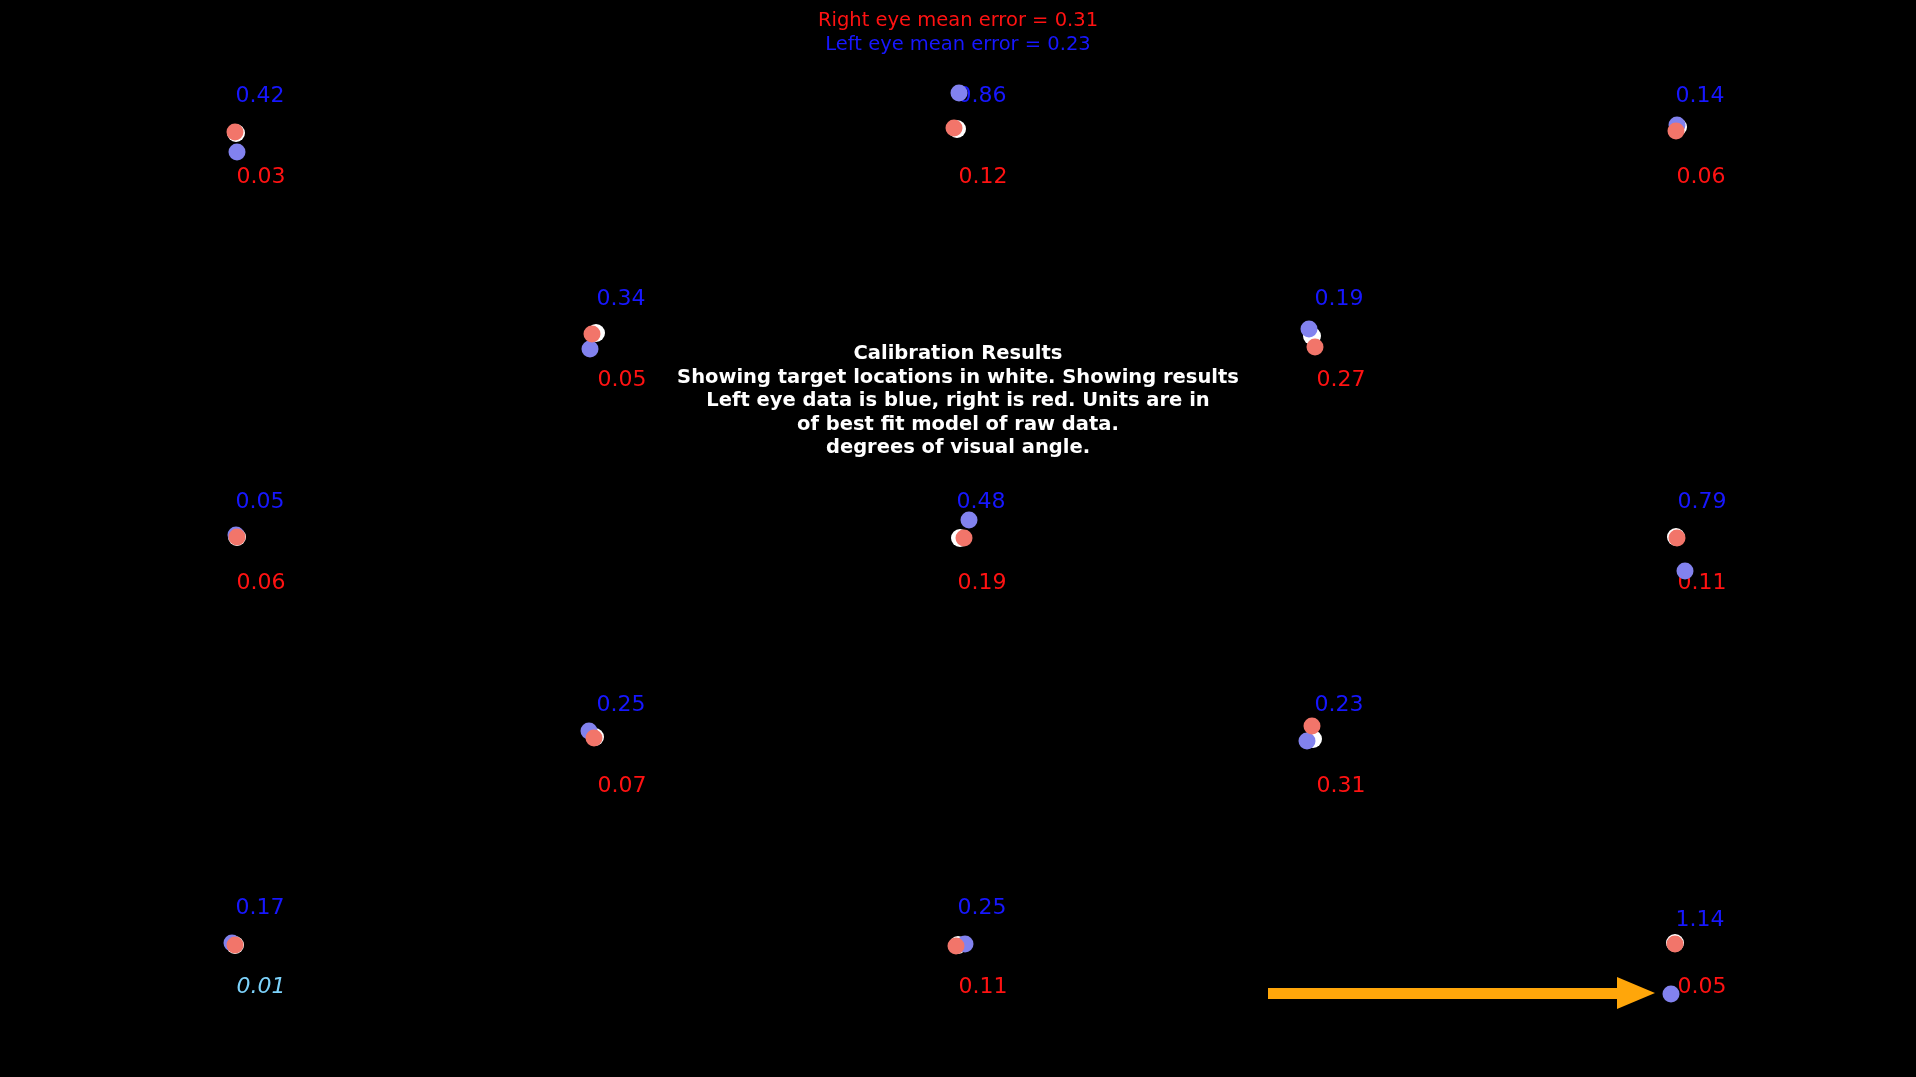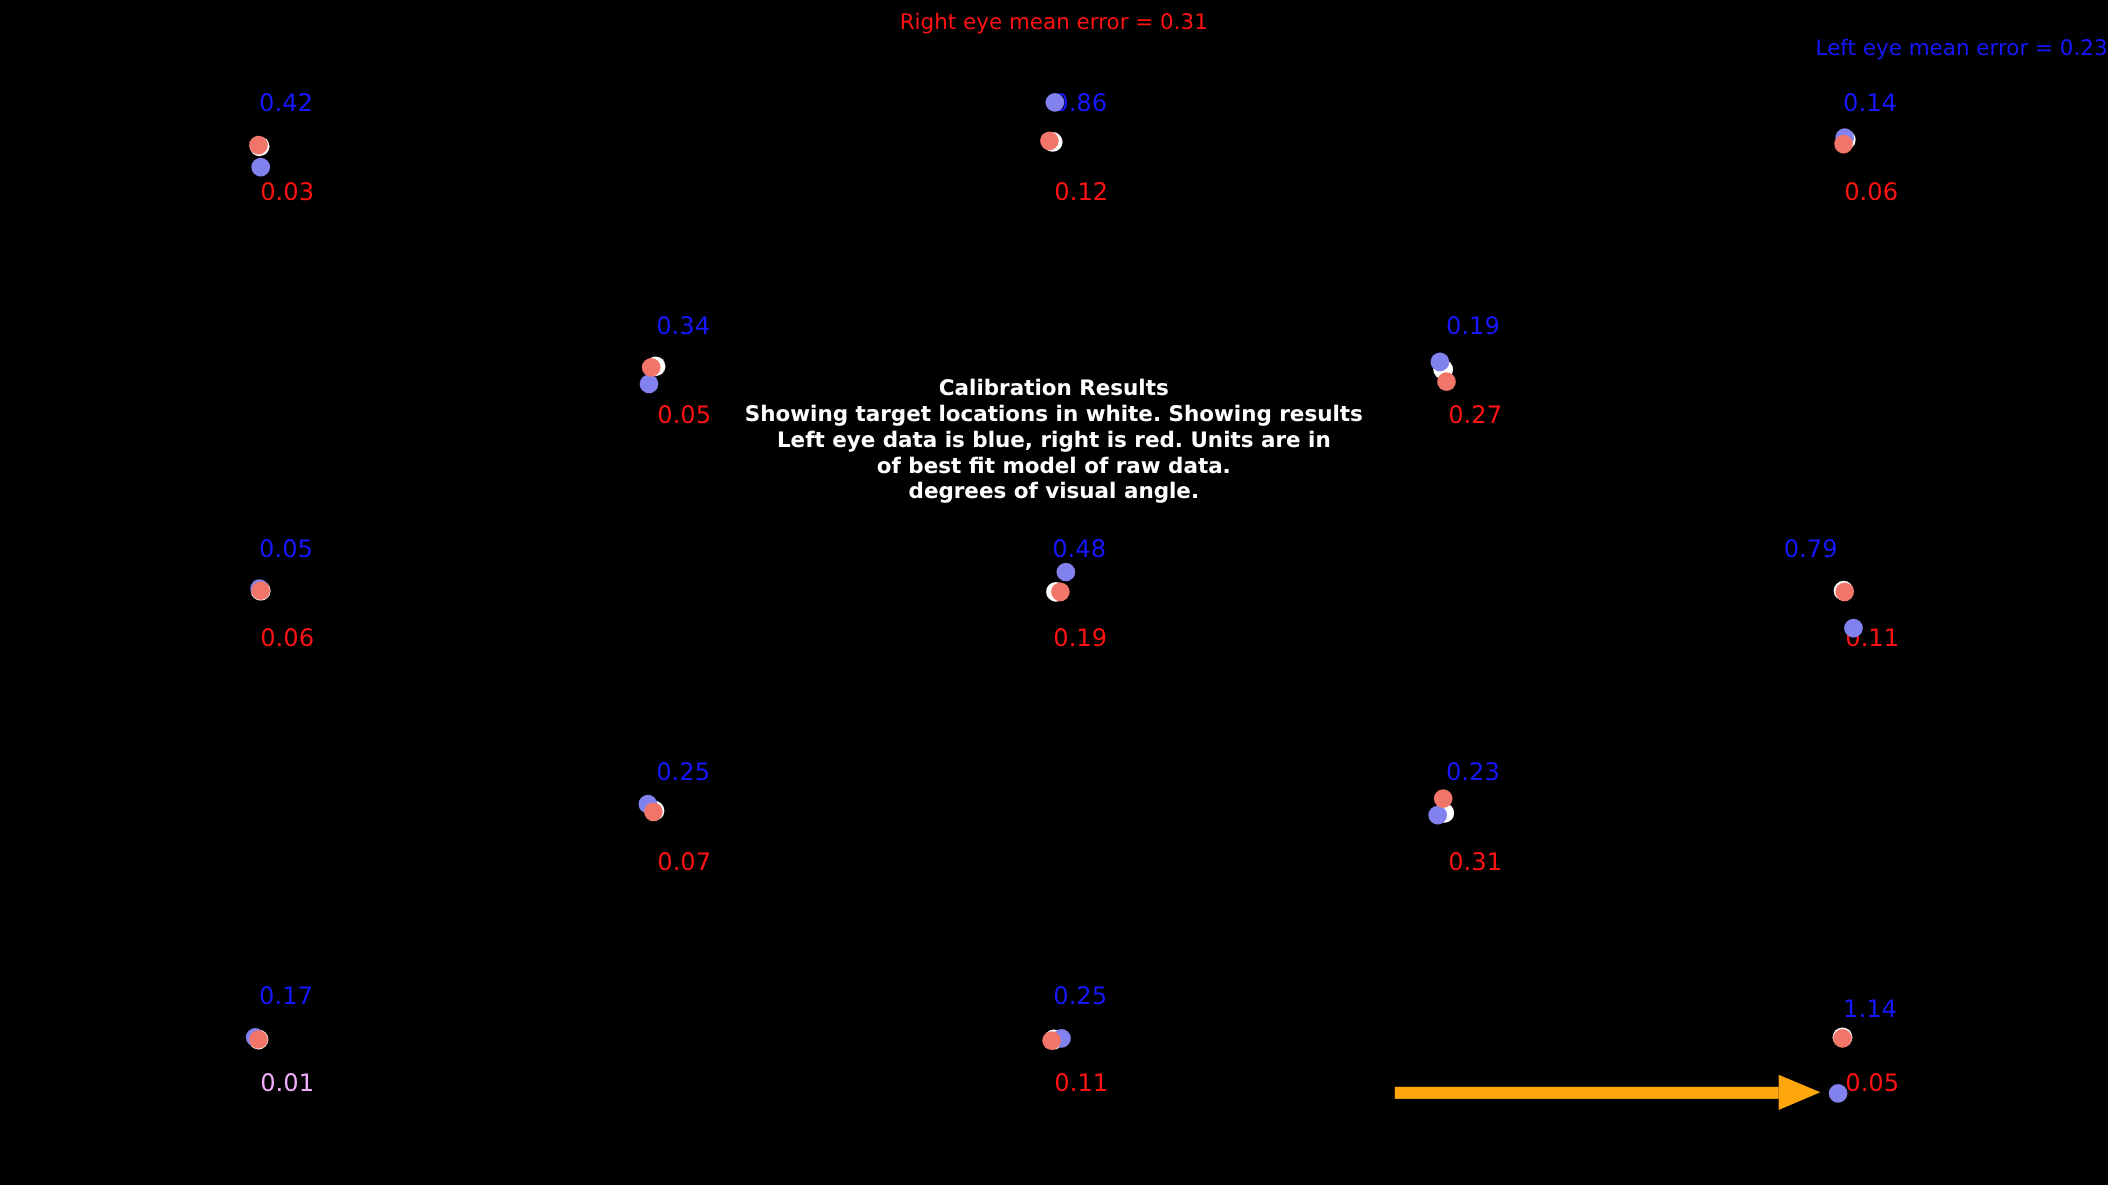--- a/index.html
+++ b/index.html
@@ -21,21 +21,21 @@
     position: absolute;
     top: 8px;
     left: 0;
     width: 100%;
     text-align: center;
     font-size: 19.5px;
     line-height: 24px;
     z-index: 5;
   }
   .hdr-red { color: #ff1212; }
-  .hdr-blue { color: #1717ff; text-align: right; }
+  .hdr-blue { color: #1717ff; }
   #center-text {
     position: absolute;
     top: 341px;
     left: 50%;
     transform: translateX(-50%);
     text-align: center;
     font-size: 19.5px;
     line-height: 23.5px;
     color: #ffffff;
     white-space: nowrap;
@@ -110,37 +110,37 @@
       <div class="err-label" style="left: 260px; top: 500px; color: rgb(23, 23, 255);">0.05</div>
       <div class="err-label" style="left: 261px; top: 581px; color: rgb(255, 18, 18);">0.06</div>
       <div class="dot target-dot" style="left: 960px; top: 538px; background: rgb(255, 255, 255);"></div>
       <div class="dot eye-dot left-dot" style="left: 969px; top: 520px; background: rgb(130, 130, 238);"></div>
       <div class="dot eye-dot right-dot" style="left: 964px; top: 538px; background: rgb(242, 117, 106);"></div>
       <div class="err-label" style="left: 981px; top: 500px; color: rgb(23, 23, 255);">0.48</div>
       <div class="err-label" style="left: 982px; top: 581px; color: rgb(255, 18, 18);">0.19</div>
       <div class="dot target-dot" style="left: 1676px; top: 537px; background: rgb(255, 255, 255);"></div>
       <div class="dot eye-dot left-dot" style="left: 1685px; top: 571px; background: rgb(130, 130, 238);"></div>
       <div class="dot eye-dot right-dot" style="left: 1677px; top: 538px; background: rgb(242, 117, 106);"></div>
-      <div class="err-label" style="left: 1646px; top: 500px; color: rgb(23, 23, 255);">0.79</div>
+      <div class="err-label" style="left: 1702px; top: 500px; color: rgb(23, 23, 255);">0.79</div>
       <div class="err-label" style="left: 1702px; top: 581px; color: rgb(255, 18, 18);">0.11</div>
       <div class="dot target-dot" style="left: 595px; top: 737px; background: rgb(255, 255, 255);"></div>
       <div class="dot eye-dot left-dot" style="left: 589px; top: 731px; background: rgb(130, 130, 238);"></div>
       <div class="dot eye-dot right-dot" style="left: 594px; top: 738px; background: rgb(242, 117, 106);"></div>
       <div class="err-label" style="left: 621px; top: 703px; color: rgb(23, 23, 255);">0.25</div>
       <div class="err-label" style="left: 622px; top: 784px; color: rgb(255, 18, 18);">0.07</div>
       <div class="dot target-dot" style="left: 1313px; top: 739px; background: rgb(255, 255, 255);"></div>
       <div class="dot eye-dot left-dot" style="left: 1307px; top: 741px; background: rgb(130, 130, 238);"></div>
       <div class="dot eye-dot right-dot" style="left: 1312px; top: 726px; background: rgb(242, 117, 106);"></div>
       <div class="err-label" style="left: 1339px; top: 703px; color: rgb(23, 23, 255);">0.23</div>
       <div class="err-label" style="left: 1341px; top: 784px; color: rgb(255, 18, 18);">0.31</div>
       <div class="dot target-dot" style="left: 235px; top: 945px; background: rgb(255, 255, 255);"></div>
       <div class="dot eye-dot left-dot" style="left: 232px; top: 943px; background: rgb(130, 130, 238);"></div>
       <div class="dot eye-dot right-dot" style="left: 235px; top: 945px; background: rgb(242, 117, 106);"></div>
       <div class="err-label" style="left: 260px; top: 906px; color: rgb(23, 23, 255);">0.17</div>
-      <div class="err-label" style="left: 261px; top: 985px; color: #f0abfc;">0.01</div>
+      <div class="err-label" style="left: 261px; top: 985px; color: #7dd3fc; font-style: italic;">0.01</div>
       <div class="dot target-dot" style="left: 958px; top: 945px; background: rgb(255, 255, 255);"></div>
       <div class="dot eye-dot left-dot" style="left: 965px; top: 944px; background: rgb(130, 130, 238);"></div>
       <div class="dot eye-dot right-dot" style="left: 956px; top: 946px; background: rgb(242, 117, 106);"></div>
       <div class="err-label" style="left: 982px; top: 906px; color: rgb(23, 23, 255);">0.25</div>
       <div class="err-label" style="left: 983px; top: 985px; color: rgb(255, 18, 18);">0.11</div>
       <div class="dot target-dot" style="left: 1675px; top: 943px; background: rgb(255, 255, 255);"></div>
       <div class="dot eye-dot left-dot" style="left: 1671px; top: 994px; background: rgb(130, 130, 238);"></div>
       <div class="dot eye-dot right-dot" style="left: 1675px; top: 944px; background: rgb(242, 117, 106);"></div>
       <div class="err-label" style="left: 1700px; top: 906px; color: rgb(23, 23, 255); margin-top: 12px;">1.14</div>
       <div class="err-label" style="left: 1702px; top: 985px; color: rgb(255, 18, 18);">0.05</div>

